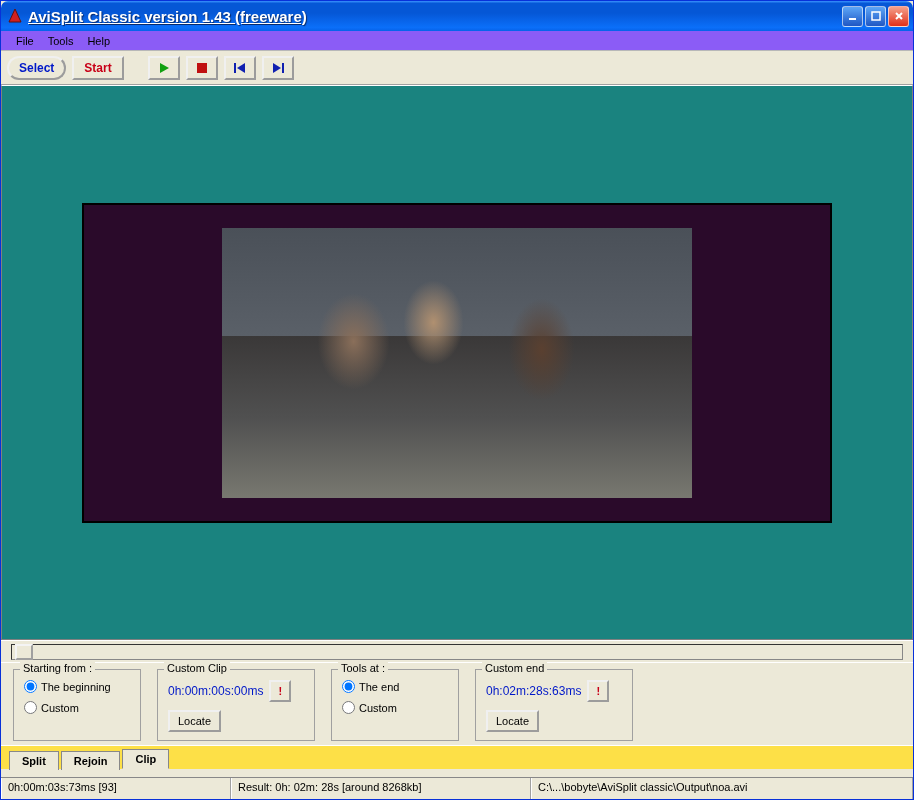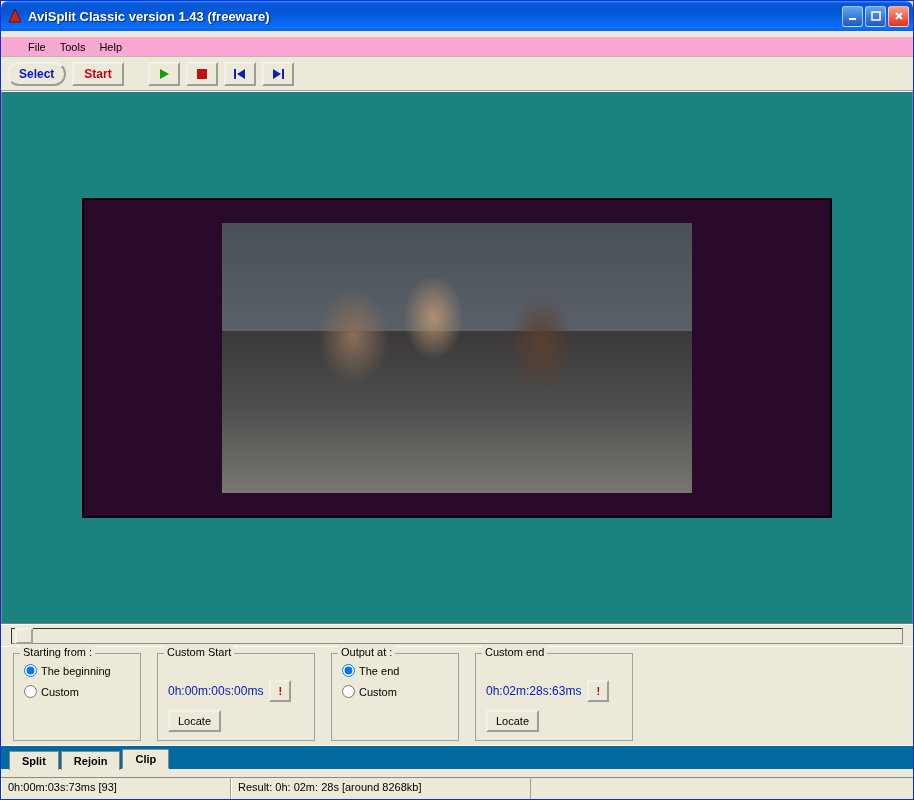--- a/index.html
+++ b/index.html
@@ -9,40 +9,41 @@
   background: #ece9d8;
   width: 914px;
   height: 800px;
   overflow: hidden;
 }
 .window { width: 914px; height: 800px; display: flex; flex-direction: column; border: 1px solid #0831d9; }
 .titlebar {
   height: 30px;
   background: linear-gradient(to bottom, #3a93ff 0%, #0557d6 8%, #0557d6 40%, #0b6ff9 88%, #0663ea 100%);
   display: flex; align-items: center; padding: 0 4px 0 6px;
-  color: white; font-weight: bold; font-size: 13px;
+  color: white; font-weight: bold; font-size: 15px;
   border-radius: 7px 7px 0 0;
+  text-decoration: underline;
 }
 .titlebar-icon { width: 16px; height: 16px; margin-right: 5px; display:flex; align-items:center; justify-content:center; }
 .titlebar-icon svg { width:16px; height:16px; }
 .titlebar-text { flex: 1; text-shadow: 1px 1px 1px #072a6c; }
 .titlebar-btns { display: flex; gap: 2px; }
 .titlebar-btn {
   width: 21px; height: 21px; border-radius: 3px;
   display: flex; align-items: center; justify-content: center;
   font-family: Arial; font-weight: bold; font-size: 13px;
   border: 1px solid rgba(255,255,255,0.6);
   color: white; cursor: pointer;
 }
 .tb-min, .tb-max { background: linear-gradient(to bottom, #5da6f7, #1f57c4); }
 .tb-close { background: linear-gradient(to bottom, #f4a08a, #e2301a); }
 
 .menubar {
-  height: 20px; background: #f9a8d4; display: flex; align-items: center;
-  padding: 0 20px; border-bottom: 1px solid #b8b8b8; margin-top: 6px;
+  height: 20px; background: #8b5cf6; display: flex; align-items: center;
+  padding: 0 8px; border-bottom: 1px solid #b8b8b8;
 }
 .menu-item { padding: 2px 7px; cursor: pointer; }
 
 .toolbar {
   height: 34px; background: #ece9d8; display: flex; align-items: center;
   padding: 3px 6px; border-bottom: 1px solid #a0a0a0; gap: 6px;
 }
 .tbtn {
   height: 24px; padding: 0 10px; background: #ece9d8;
   border: 2px outset #f0f0f0; cursor: pointer; font-weight: bold;
@@ -95,24 +96,24 @@
 .group.g2 { width: 158px; }
 .group-title { position: absolute; top: -8px; left: 6px; background: #ece9d8; padding: 0 3px; }
 .radio-row { display: flex; align-items: center; gap: 4px; }
 .radio-row input { margin: 0; }
 .time-link { color: #0018c8; font-size: 12px; }
 .small-btn {
   height: 22px; padding: 0 8px; border: 2px outset #f0f0f0; background: #ece9d8;
   cursor: pointer; font-size: 11px;
 }
 .exc-btn { width:22px; padding:0; color:#c80018; font-weight:bold; }
-.row-h { display:flex; align-items:center; gap:6px;margin-top:16px; }
+.row-h { display:flex; align-items:center; gap:6px; }
 
 .tabs-row {
-  height: 24px; background: #0369a1; display: flex; align-items: flex-end;
+  height: 24px; background: #fde047; display: flex; align-items: flex-end;
   padding: 0 8px; border-top: 1px solid #fff;
 }
 .tab {
   padding: 3px 12px; border: 1px solid #888; border-bottom: none;
   background: #ece9d8; margin-right: 2px; cursor: pointer;
   position: relative; top: 1px; font-weight: bold;
 }
 .tab.active { background: #ece9d8; border-bottom: 1px solid #ece9d8; top:0; }
 
 .statusbar {
@@ -209,30 +210,30 @@
       <label class="radio-row">
         <input type="radio" name="sf" checked="" style="">
         <span>The beginning</span>
       </label>
       <label class="radio-row">
         <input type="radio" name="sf" style="">
         <span>Custom</span>
       </label>
     </div>
     <div class="group g2">
-      <span class="group-title">Custom Start</span>
+      <span class="group-title">Custom Clip</span>
       <div class="row-h">
         <span class="time-link">0h:00m:00s:00ms</span>
         <button class="small-btn exc-btn">!</button>
       </div>
       <div><button class="small-btn">Locate</button></div>
     </div>
 
     <div class="group g1">
-      <span class="group-title">Output at :</span>
+      <span class="group-title">Tools at :</span>
       <label class="radio-row">
         <input type="radio" name="ea" checked="" style="">
         <span>The end</span>
       </label>
       <label class="radio-row">
         <input type="radio" name="ea" style="">
         <span>Custom</span>
       </label>
     </div>
     <div class="group g2">
@@ -247,15 +248,16 @@
 
   <div class="tabs-row">
     <div class="tab">Split</div>
     <div class="tab">Rejoin</div>
     <div class="tab active">Clip</div>
   </div>
 
   <div class="statusbar">
     <div class="status-cell sc1">0h:00m:03s:73ms [93]</div>
     <div class="status-cell sc2">Result: 0h: 02m: 28s [around 8268kb]</div>
+    <div class="status-cell sc3">C:\...\bobyte\AviSplit classic\Output\noa.avi</div>
   </div>
 
 </div>
 
 </body></html>

